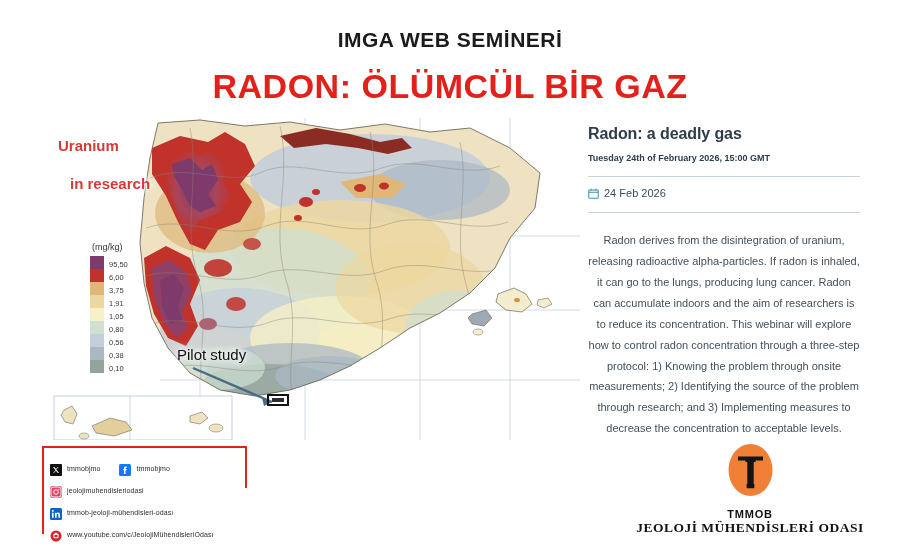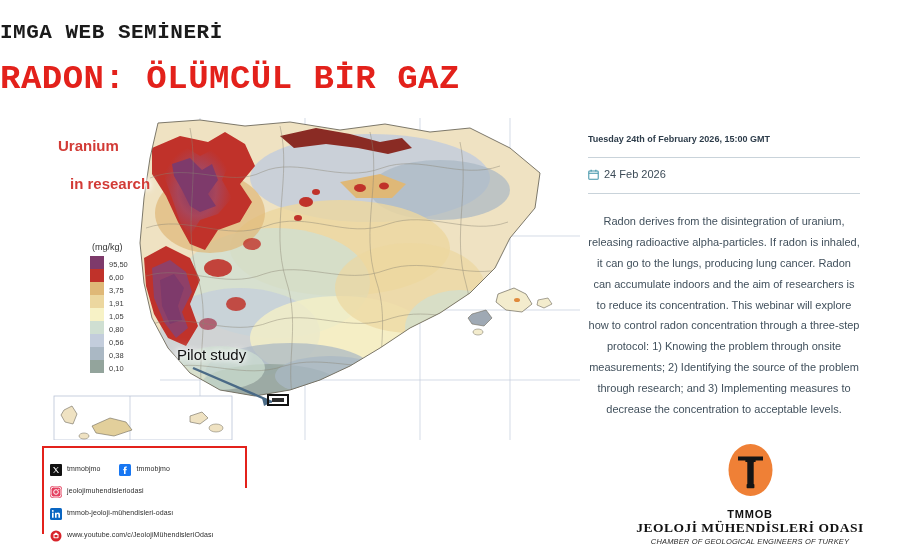--- a/index.html
+++ b/index.html
@@ -5,21 +5,21 @@
   * { margin:0; padding:0; box-sizing:border-box; }
   body {
     width:900px; height:560px;
     background:#ffffff;
     font-family:"Liberation Sans", sans-serif;
     overflow:hidden;
     position:relative;
   }
 
   
-  .hdr-wrap { width:900px; padding-top:22px; text-align:left;font-family:Liberation Mono, monospace; }
+  .hdr-wrap { width:900px; padding-top:29px; text-align:center; }
   .hdr-sub {
     font-size:21px; font-weight:bold; color:#1b1b1b;
     letter-spacing:0.5px; line-height:1;
   }
   .hdr-main {
     margin-top:19px;
     font-size:34px; font-weight:bold; color:#e3211b;
     letter-spacing:0.5px; line-height:1;
   }
 
@@ -284,20 +284,21 @@
           <div>0,80</div>
           <div>0,56</div>
           <div>0,38</div>
           <div>0,10</div>
         </div>
     </div>
   </div>
 </div>
 
 <div class="panel">
+  <div class="panel-title">Radon: a deadly gas</div>
   <div class="panel-date-line">Tuesday 24th of February 2026, 15:00 GMT</div>
   <div class="rule"></div>
   <div class="date-row">
     <svg class="cal-icon" viewBox="0 0 14 14">
       <rect x="1" y="2.5" width="12" height="10.5" rx="1" fill="none" stroke="#3f93a8" stroke-width="1.3"></rect>
       <line x1="1" y1="5.4" x2="13" y2="5.4" stroke="#3f93a8" stroke-width="1.3"></line>
       <line x1="4" y1="0.8" x2="4" y2="3.2" stroke="#3f93a8" stroke-width="1.4"></line>
       <line x1="10" y1="0.8" x2="10" y2="3.2" stroke="#3f93a8" stroke-width="1.4"></line>
     </svg>
     <span class="date-text">24 Feb 2026</span>
@@ -372,14 +373,13 @@
 
 <div class="logo-block">
   <svg class="logo-mark" viewBox="0 0 47 56">
     <ellipse cx="23.5" cy="27" rx="22" ry="26" fill="#ef8036"></ellipse>
     <rect x="20.3" y="18" width="6.4" height="26" rx="1.2" fill="#151515"></rect>
     <path d="M11 13.6 L36 13.6 L36 17.4 L28.6 17.4 L28.6 19 L18.4 19 L18.4 17.4 L11 17.4 Z" fill="#151515"></path>
     <rect x="19.6" y="41" width="7.8" height="4.2" rx="0.8" fill="#151515"></rect>
   </svg>
   <div class="logo-l1">TMMOB</div>
   <div class="logo-l2">JEOLOJİ  MÜHENDİSLERİ ODASI</div>
-  <div class="logo-l3">CHAMBER OF GEOLOGICAL ENGINEERS OF TURKEY</div>
 </div>
 
 </body></html>

